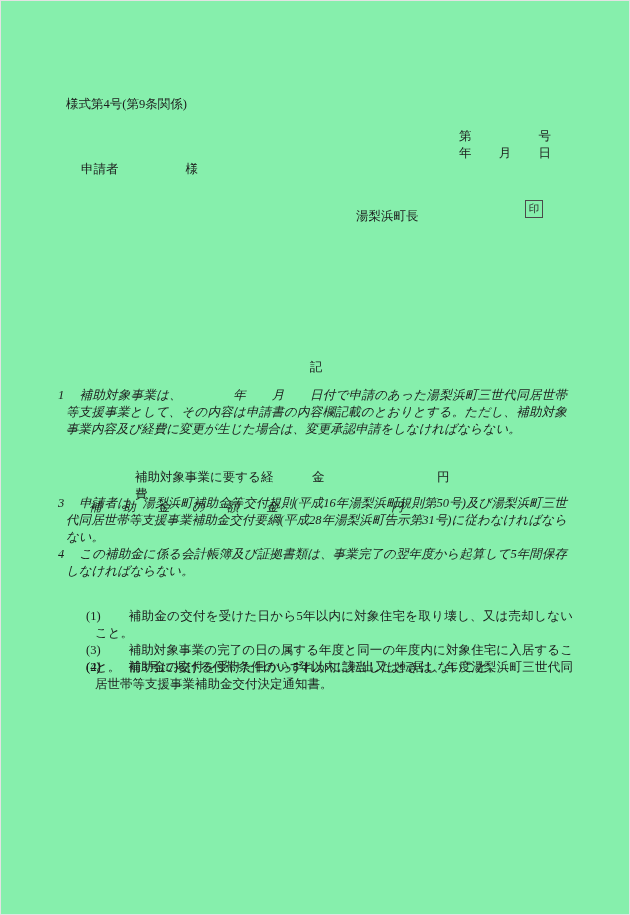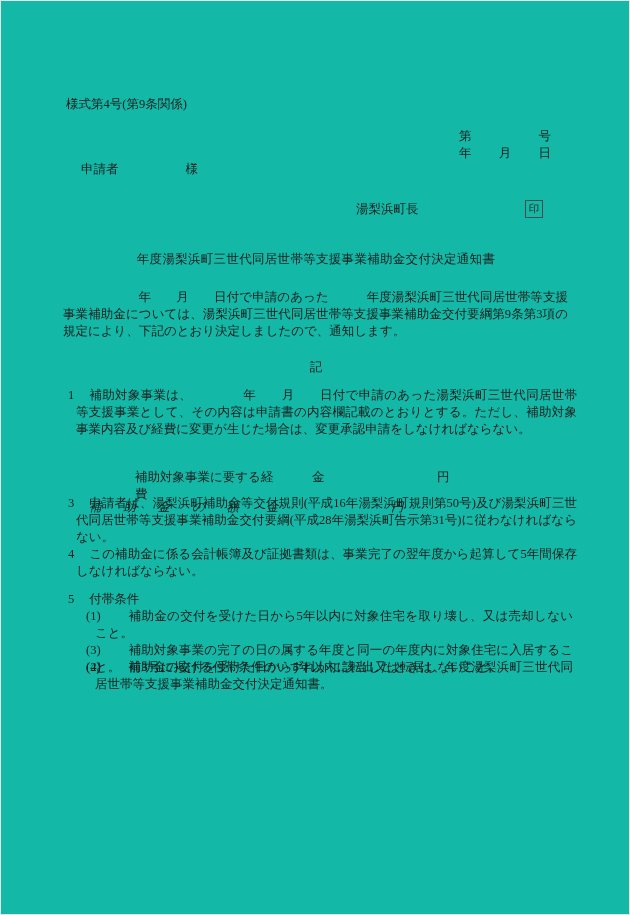--- a/index.html
+++ b/index.html
@@ -4,42 +4,42 @@
 <style>
   html, body {
     margin: 0;
     padding: 0;
     background: #ffffff;
   }
   .page {
     position: relative;
     width: 630px;
     height: 915px;
-    background: #14b8a6;
+    background: #86efac;
     border: 1px solid #e3e3e3;
     box-sizing: border-box;
     font-family: "Liberation Serif", "DejaVu Serif", serif;
     font-size: 12.5px;
     line-height: 17px;
     color: #1c1c1c;
     overflow: hidden;
   }
   .abs { position: absolute; }
   .form-label { top: 95px; left: 65px; }
   .docno-row {
     top: 127px; left: 458px; width: 92px;
     display: flex; justify-content: space-between;
   }
   .date-row {
     top: 144px; left: 458px; width: 92px;
     display: flex; justify-content: space-between;
   }
   .applicant-row { top: 160px; left: 80px; }
   .applicant-row .honorific { margin-left: 67px; }
-  .sender-row { top: 200px; left: 355px; }
+  .sender-row { top: 207px; left: 355px; }
   .seal-box {
     top: 199px; left: 524px;
     width: 16px; height: 16px;
     border: 1px solid #4a4a4a;
     font-size: 10.5px; line-height: 16px;
     text-align: center;
     color: #2a2a2a;
   }
   .doc-title {
     top: 250px; left: 0; width: 630px;
@@ -48,23 +48,24 @@
   }
   .intro {
     top: 288px; left: 62px; width: 505px;
     text-align: justify;
   }
   .record-marker {
     top: 358px; left: 0; width: 630px;
     text-align: center;
   }
   .item {
-    left: 67px; width: 501px;
+    left: 57px; width: 501px;
     padding-left: 8px; text-indent: -8px;
     text-align: justify;
+    font-style: italic;
   }
   .item-1 { top: 386px; }
   .item-2 { top: 437px; }
   .item-3 { top: 494px; }
   .item-4 { top: 545px; }
   .item-5 { top: 590px; }
   .gap-num { display: inline-block; width: 15px; }
   .money-row {
     left: 88px; width: 460px; height: 17px;
   }
@@ -104,38 +105,35 @@
       <span>年</span>
       <span>月</span>
       <span>日</span>
     </div>
 
   <div class="abs applicant-row"><span>申請者</span><span class="honorific">様</span></div>
 
   <div class="abs sender-row">湯梨浜町長</div>
   <div class="abs seal-box">印</div>
 
-  <div class="abs doc-title">年度湯梨浜町三世代同居世帯等支援事業補助金交付決定通知書</div>
 
-  <div class="abs intro">　　　　　　年　　月　　日付で申請のあった　　　年度湯梨浜町三世代同居世帯等支援事業補助金については、湯梨浜町三世代同居世帯等支援事業補助金交付要綱第9条第3項の規定により、下記のとおり決定しましたので、通知します。</div>
 
   <div class="abs record-marker">記</div>
 
   <div class="abs item item-1"><span>1</span><span class="gap-num"></span><span>補助対象事業は、　　　　年　　月　　日付で申請のあった湯梨浜町三世代同居世帯等支援事業として、その内容は申請書の内容欄記載のとおりとする。ただし、補助対象事業内容及び経費に変更が生じた場合は、変更承認申請をしなければならない。</span></div>
 
 
   <div class="abs money-row money-1"><span class="money-label">補助対象事業に要する経費</span><span class="money-kin">金</span><span class="money-en">円</span></div>
 
   <div class="abs money-row money-2"><span class="money-label">補助金の額</span><span class="money-kin">金</span><span class="money-en">円</span></div>
 
   <div class="abs item item-3"><span>3</span><span class="gap-num"></span><span>申請者は、湯梨浜町補助金等交付規則(平成16年湯梨浜町規則第50号)及び湯梨浜町三世代同居世帯等支援事業補助金交付要綱(平成28年湯梨浜町告示第31号)に従わなければならない。</span></div>
 
   <div class="abs item item-4"><span>4</span><span class="gap-num"></span><span>この補助金に係る会計帳簿及び証拠書類は、事業完了の翌年度から起算して5年間保存しなければならない。</span></div>
 
-  <div class="abs item item-5"><span>5</span><span class="gap-num"></span><span>付帯条件</span></div>
 
   <div class="abs cond cond-1"><span>(1)</span><span class="gap-cond"></span><span>補助金の交付を受けた日から5年以内に対象住宅を取り壊し、又は売却しないこと。</span></div>
 
   <div class="abs cond cond-2"><span>(2)</span><span class="gap-cond"></span><span>補助金の交付を受けた日から5年以内に転出又は転居しないこと。</span></div>
 
   <div class="abs cond cond-3"><span>(3)</span><span class="gap-cond"></span><span>補助対象事業の完了の日の属する年度と同一の年度内に対象住宅に入居すること。</span></div>
 
   <div class="abs cond cond-4"><span>(4)</span><span class="gap-cond"></span><span>前3号に掲げる付帯条件のいずれかに該当したときは、年度湯梨浜町三世代同居世帯等支援事業補助金交付決定通知書。</span></div>
 
 </div>

